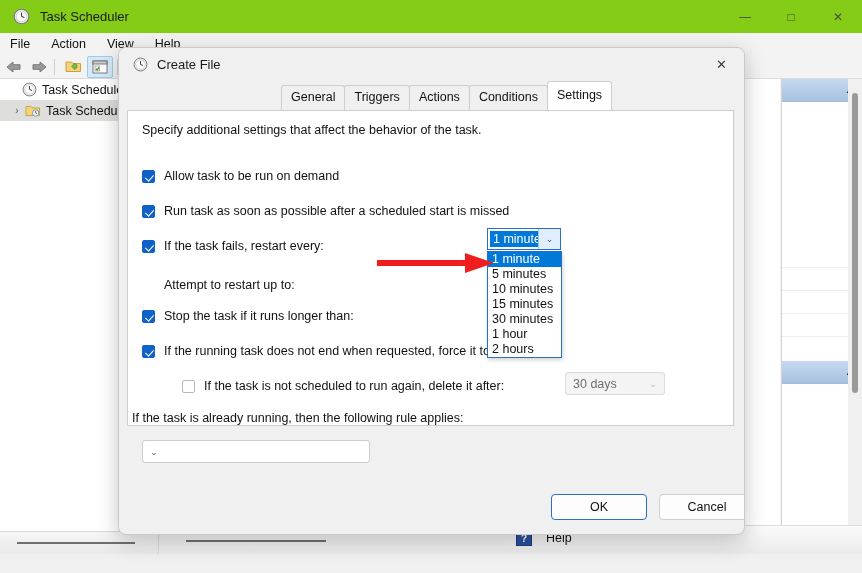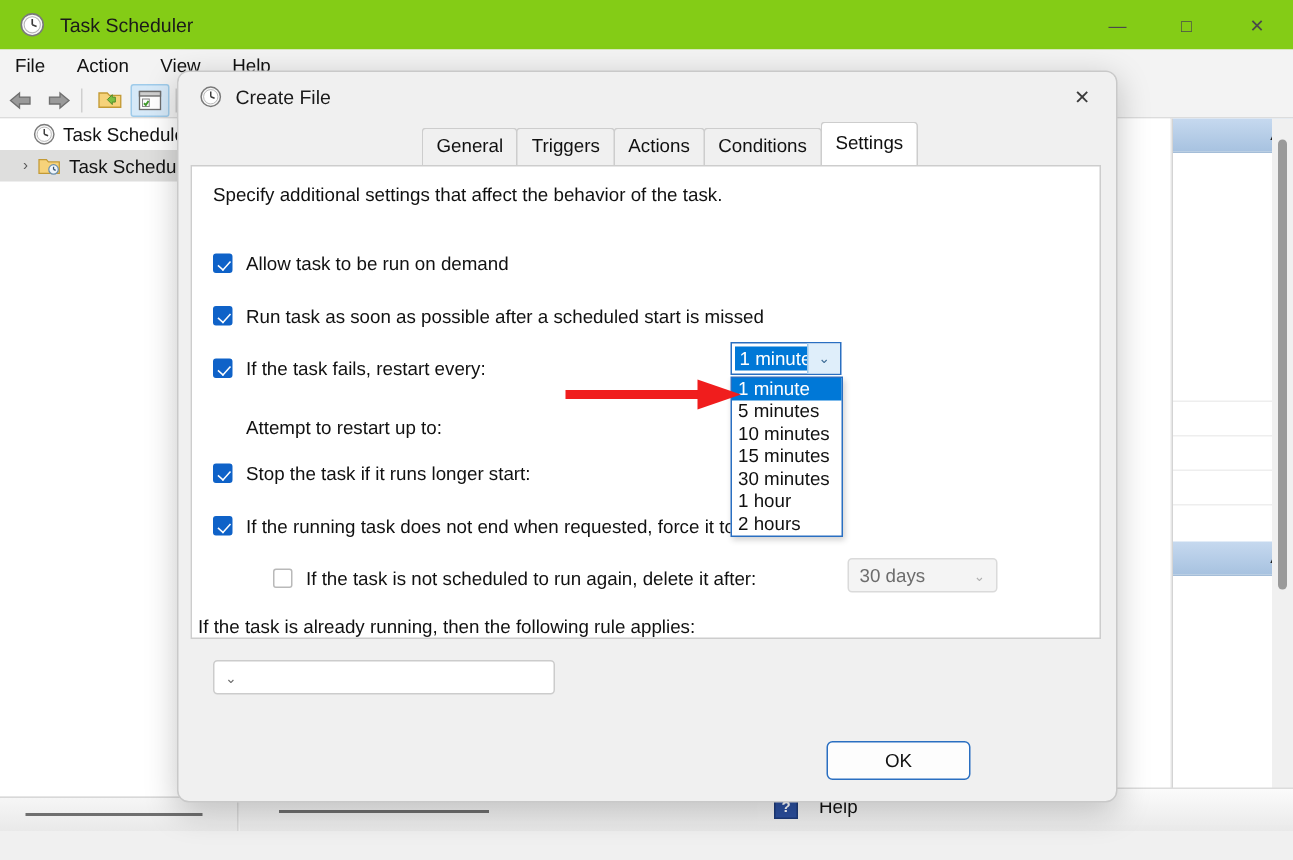--- a/index.html
+++ b/index.html
@@ -166,21 +166,21 @@
     box-sizing:border-box;
   }
 
   .intro {
     position:absolute; left:14px; top:12px;
     font-size:12.5px; color:#111;
   }
 
   .opt-row {
     position:absolute; left:14px;
-    display:flex; align-items:flex-start;
+    display:flex; align-items:flex-end;
     font-size:12.5px; color:#111;
     white-space:nowrap;
   }
   .cb {
     width:13px; height:13px; box-sizing:border-box;
     border:1px solid #b9b9b9; background:#ffffff;
     border-radius:2px; margin-right:9px; flex:none;
     position:relative;
   }
   .cb.checked {
@@ -443,21 +443,21 @@
 
       <div class="opt-row" style="top:128px;">
         <span class="cb checked"></span>
         <span>If the task fails, restart every:</span>
       </div>
 
       <div class="sub-label" style="top:167px;">Attempt to restart up to:</div>
 
       <div class="opt-row" style="top:198px;">
         <span class="cb checked"></span>
-        <span>Stop the task if it runs longer start:</span>
+        <span>Stop the task if it runs longer than:</span>
       </div>
 
       <div class="opt-row" style="top:233px;">
         <span class="cb checked"></span>
         <span>If the running task does not end when requested, force it to stop</span>
       </div>
 
       <div class="opt-row" style="top:268px;padding-left:40px;">
         <span class="cb"></span>
         <span>If the task is not scheduled to run again, delete it after:</span>
@@ -470,20 +470,21 @@
 
       <div class="sub-label" style="left:4px; top:300px;">If the task is already running, then the following rule applies:</div>
 
       <div class="combo" style="left:14px; top:329px; width:228px;">
         <span class="carrow">⌄</span>
       </div>
 
     </div>
 
     <div class="btn default" style="left:432px; top:446px; width:96px;">OK</div>
+    <div class="btn" style="left:540px; top:446px; width:96px;">Cancel</div>
   </div>
 
   <div class="combo-open-field">
     <span class="sel-text">1 minute</span>
     <span class="drop-btn">⌄</span>
   </div>
 
   <div class="dropdown-list">
     <div class="dd-item sel">1 minute</div>
     <div class="dd-item">5 minutes</div>

